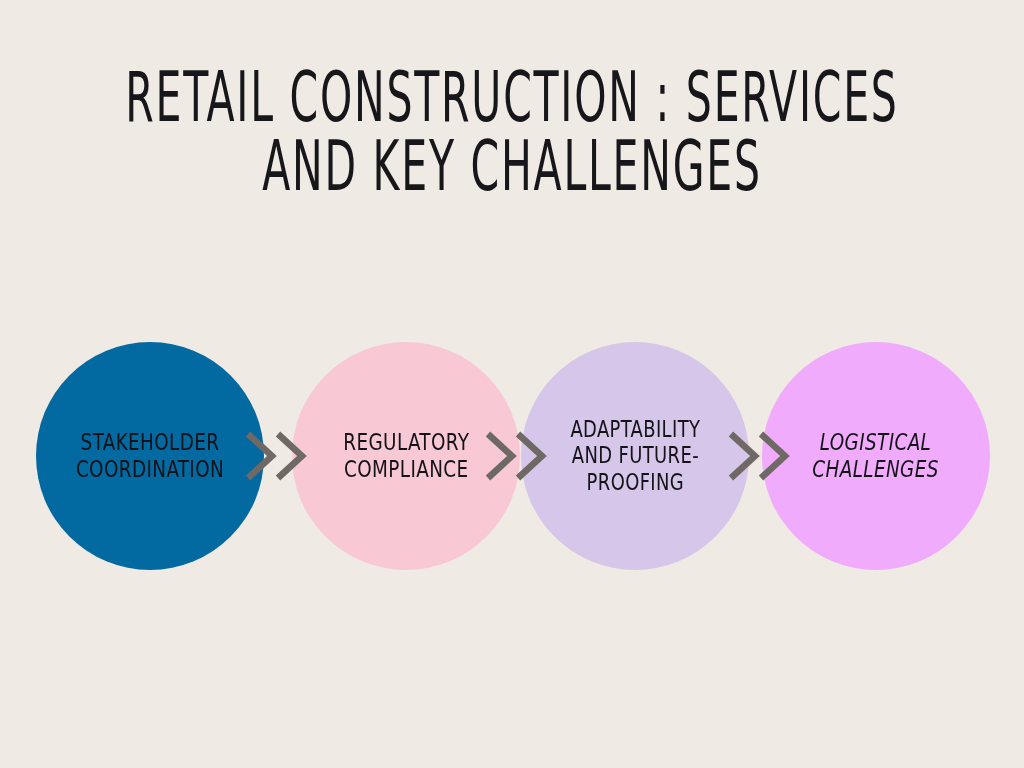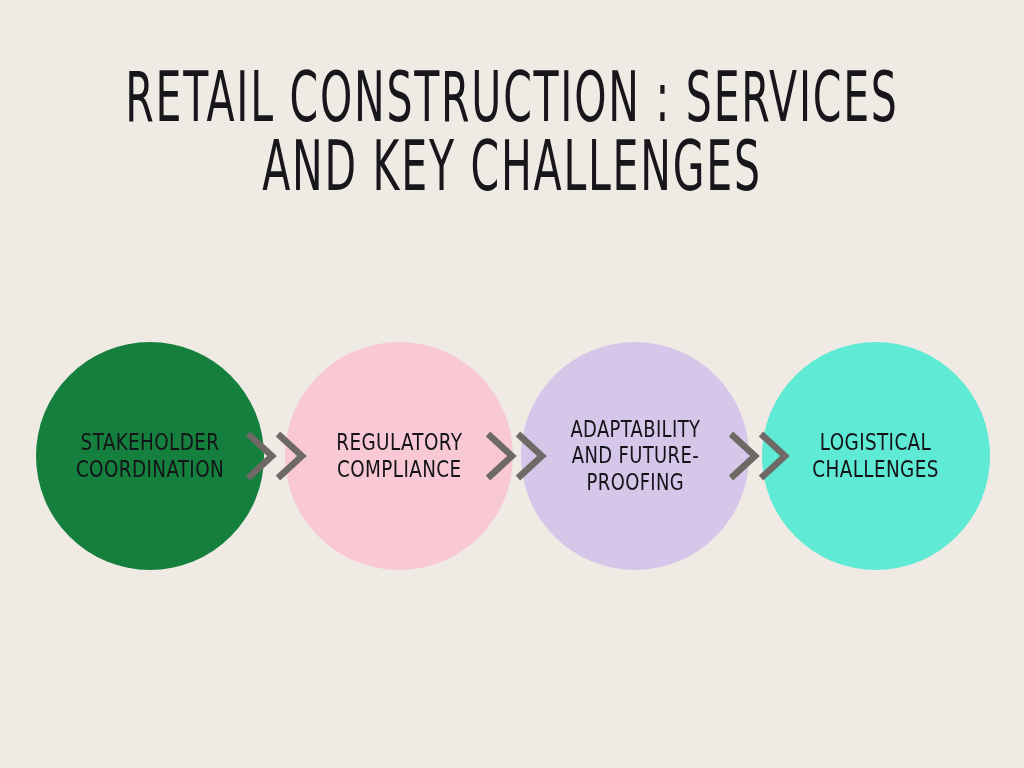--- a/index.html
+++ b/index.html
@@ -105,33 +105,33 @@
 
 <div id="slide" style="background: rgb(239, 234, 227); padding-left: 28px;">
 
   <div id="title-block" style="color: rgb(23, 22, 26);">
     <span class="title-line">RETAIL CONSTRUCTION : SERVICES</span>
     <span class="title-line">AND KEY CHALLENGES</span>
   </div>
 
   <div id="flow">
 
-    <div class="node n1" style="left: 36px; background: #15803d;">
+    <div class="node n1" style="left: 36px; background: #0369a1;">
       <div class="node-label" style="color: rgb(20, 19, 24);">STAKEHOLDER
 COORDINATION</div>
     </div>
 
     <div class="connector c1" style="left:244px;">
       <svg viewBox="0 0 64 56" xmlns="http://www.w3.org/2000/svg">
         <path d="M4 6 L28 28 L4 50" fill="none" stroke="#6E6965" stroke-width="6.5" stroke-linejoin="miter" stroke-linecap="butt"></path>
         <path d="M34 6 L58 28 L34 50" fill="none" stroke="#6E6965" stroke-width="6.5" stroke-linejoin="miter" stroke-linecap="butt"></path>
       </svg>
     </div>
 
-    <div class="node n2" style="left: 285px; background: rgb(248, 201, 212);">
+    <div class="node n2" style="left: 292px; background: rgb(248, 201, 212);">
       <div class="node-label" style="color: rgb(20, 19, 24);">REGULATORY
 COMPLIANCE</div>
     </div>
 
     <div class="connector c2" style="left:484px;">
       <svg viewBox="0 0 64 56" xmlns="http://www.w3.org/2000/svg">
         <path d="M4 6 L28 28 L4 50" fill="none" stroke="#6E6965" stroke-width="6.5" stroke-linejoin="miter" stroke-linecap="butt"></path>
         <path d="M34 6 L58 28 L34 50" fill="none" stroke="#6E6965" stroke-width="6.5" stroke-linejoin="miter" stroke-linecap="butt"></path>
       </svg>
     </div>
@@ -142,19 +142,19 @@
 PROOFING</div>
     </div>
 
     <div class="connector c3" style="left:727px;">
       <svg viewBox="0 0 64 56" xmlns="http://www.w3.org/2000/svg">
         <path d="M4 6 L28 28 L4 50" fill="none" stroke="#6E6965" stroke-width="6.5" stroke-linejoin="miter" stroke-linecap="butt"></path>
         <path d="M34 6 L58 28 L34 50" fill="none" stroke="#6E6965" stroke-width="6.5" stroke-linejoin="miter" stroke-linecap="butt"></path>
       </svg>
     </div>
 
-    <div class="node n4" style="left: 762px; background: #5eead4;">
+    <div class="node n4" style="left: 762px; background: #f0abfc; font-style: italic;">
       <div class="node-label" style="color: rgb(20, 19, 24);">LOGISTICAL
 CHALLENGES</div>
     </div>
 
   </div>
 </div>
 
 </body></html>

